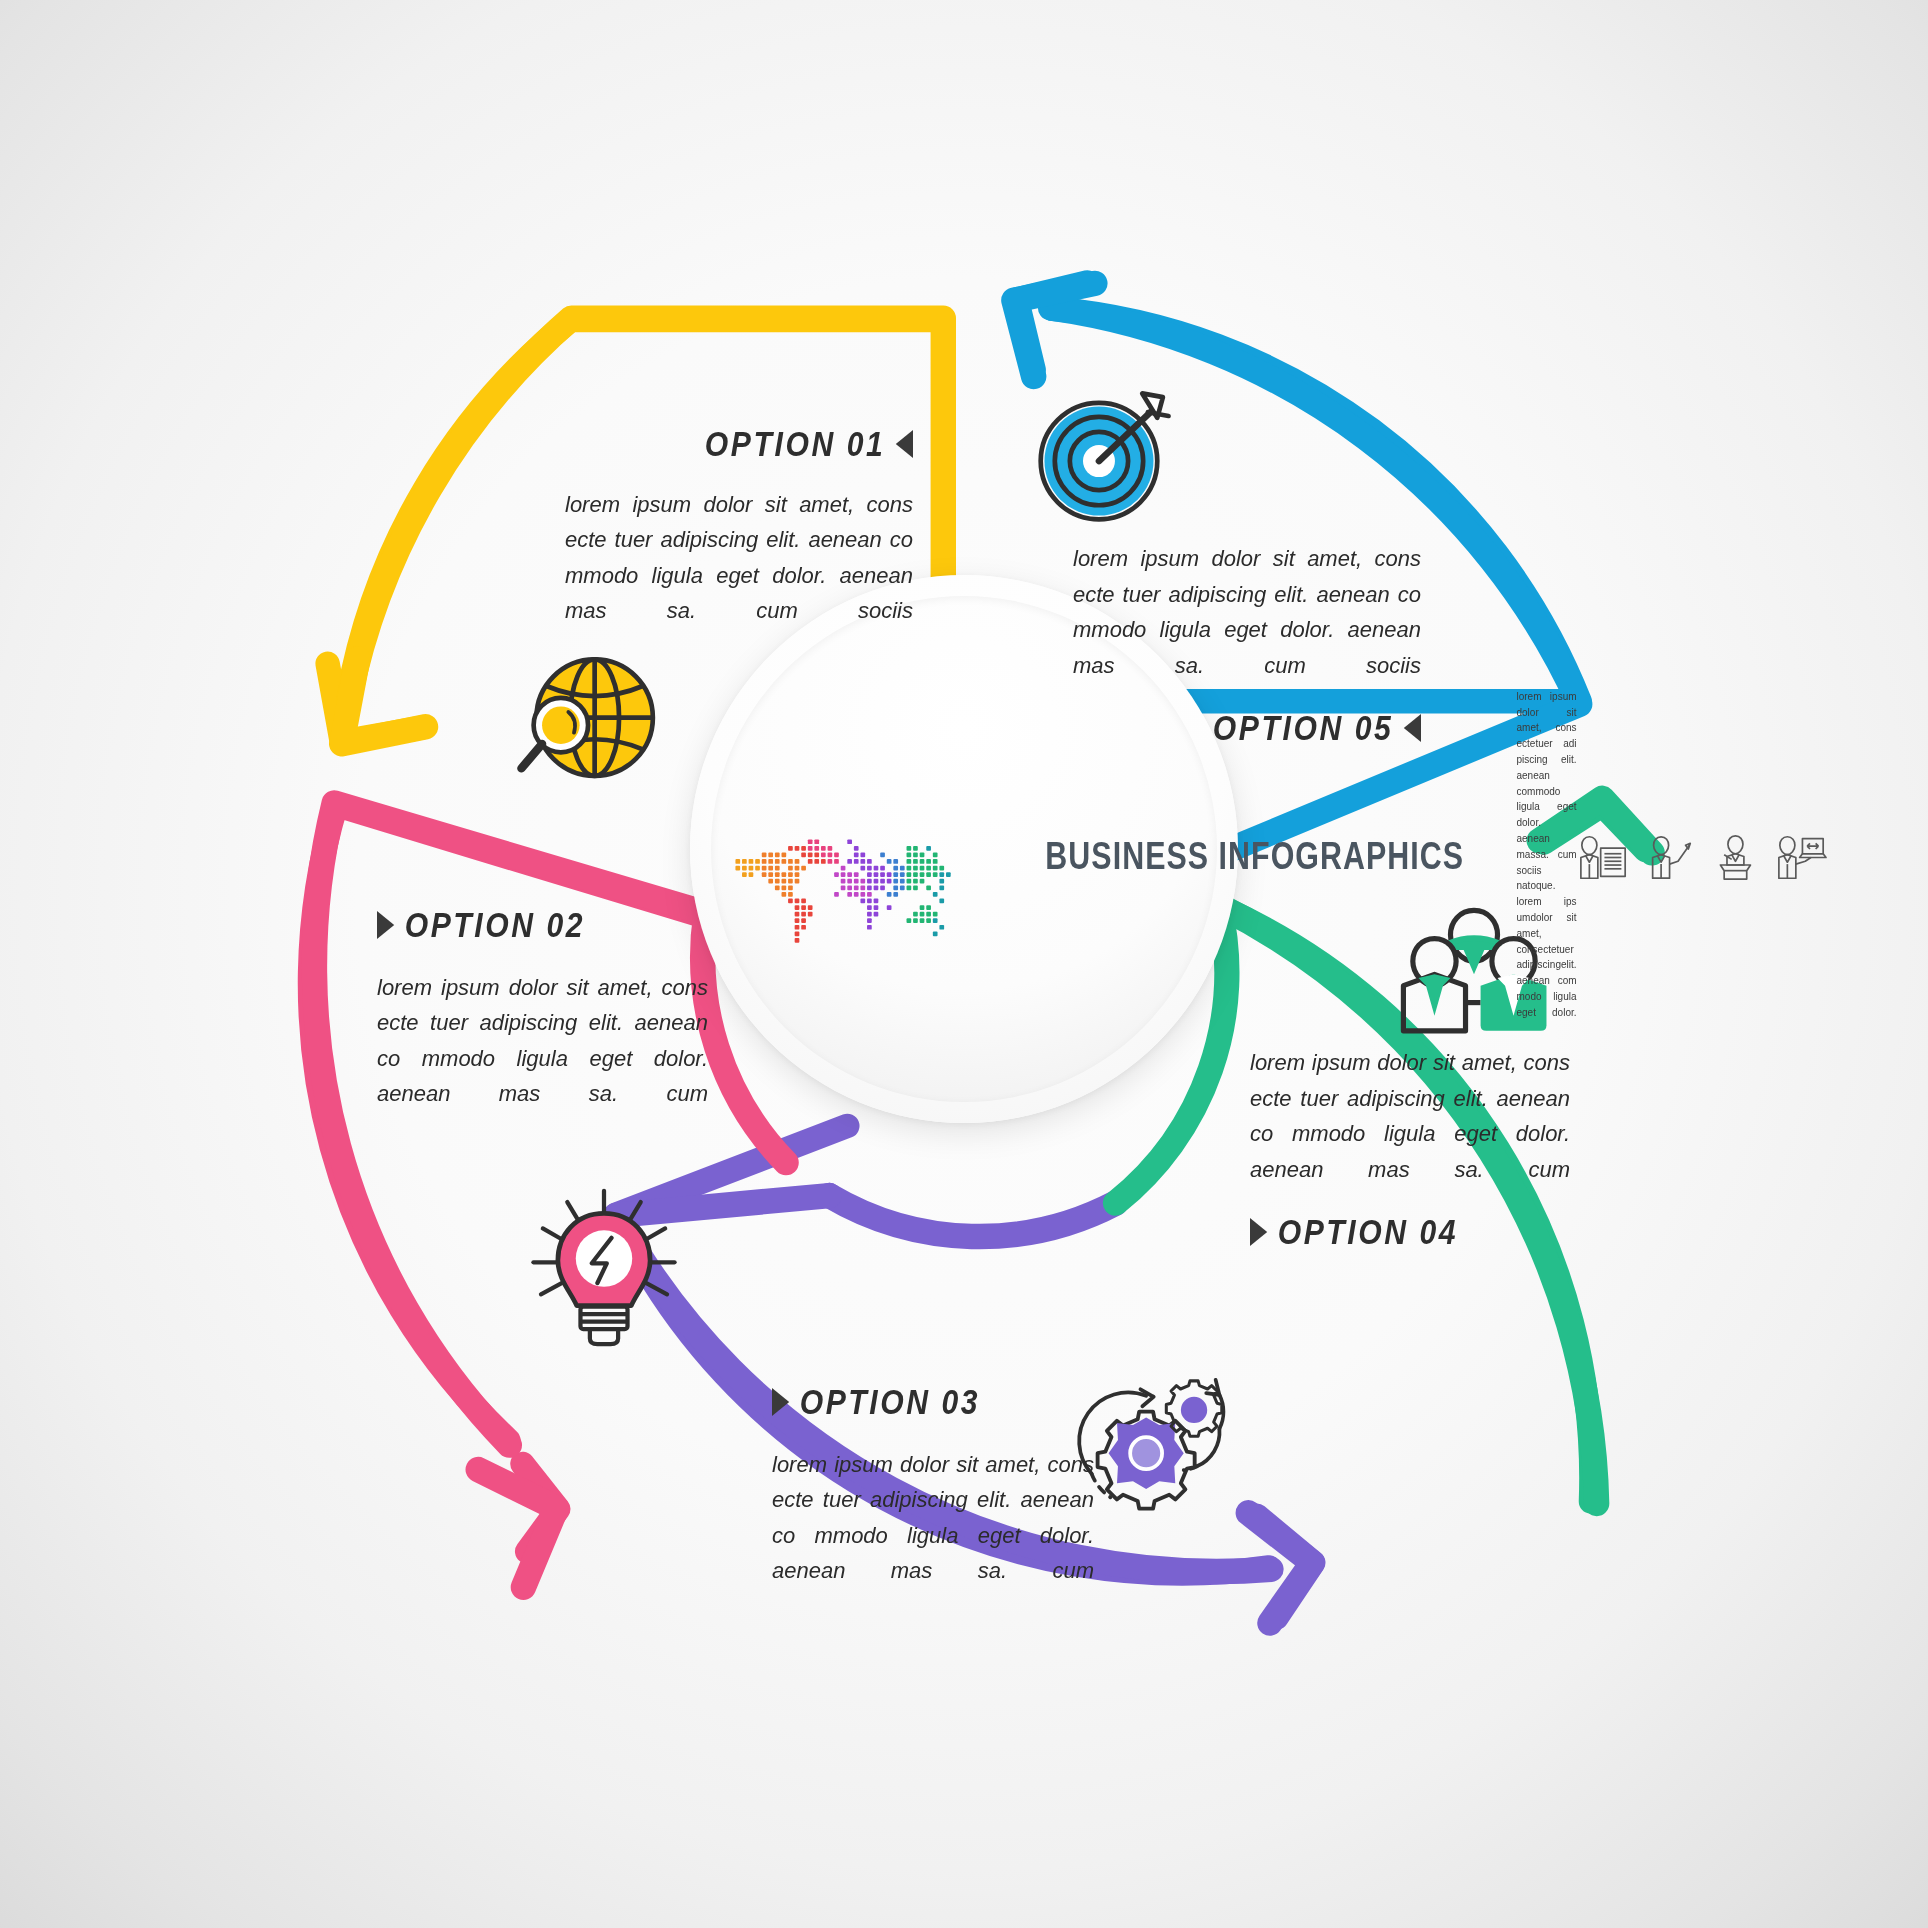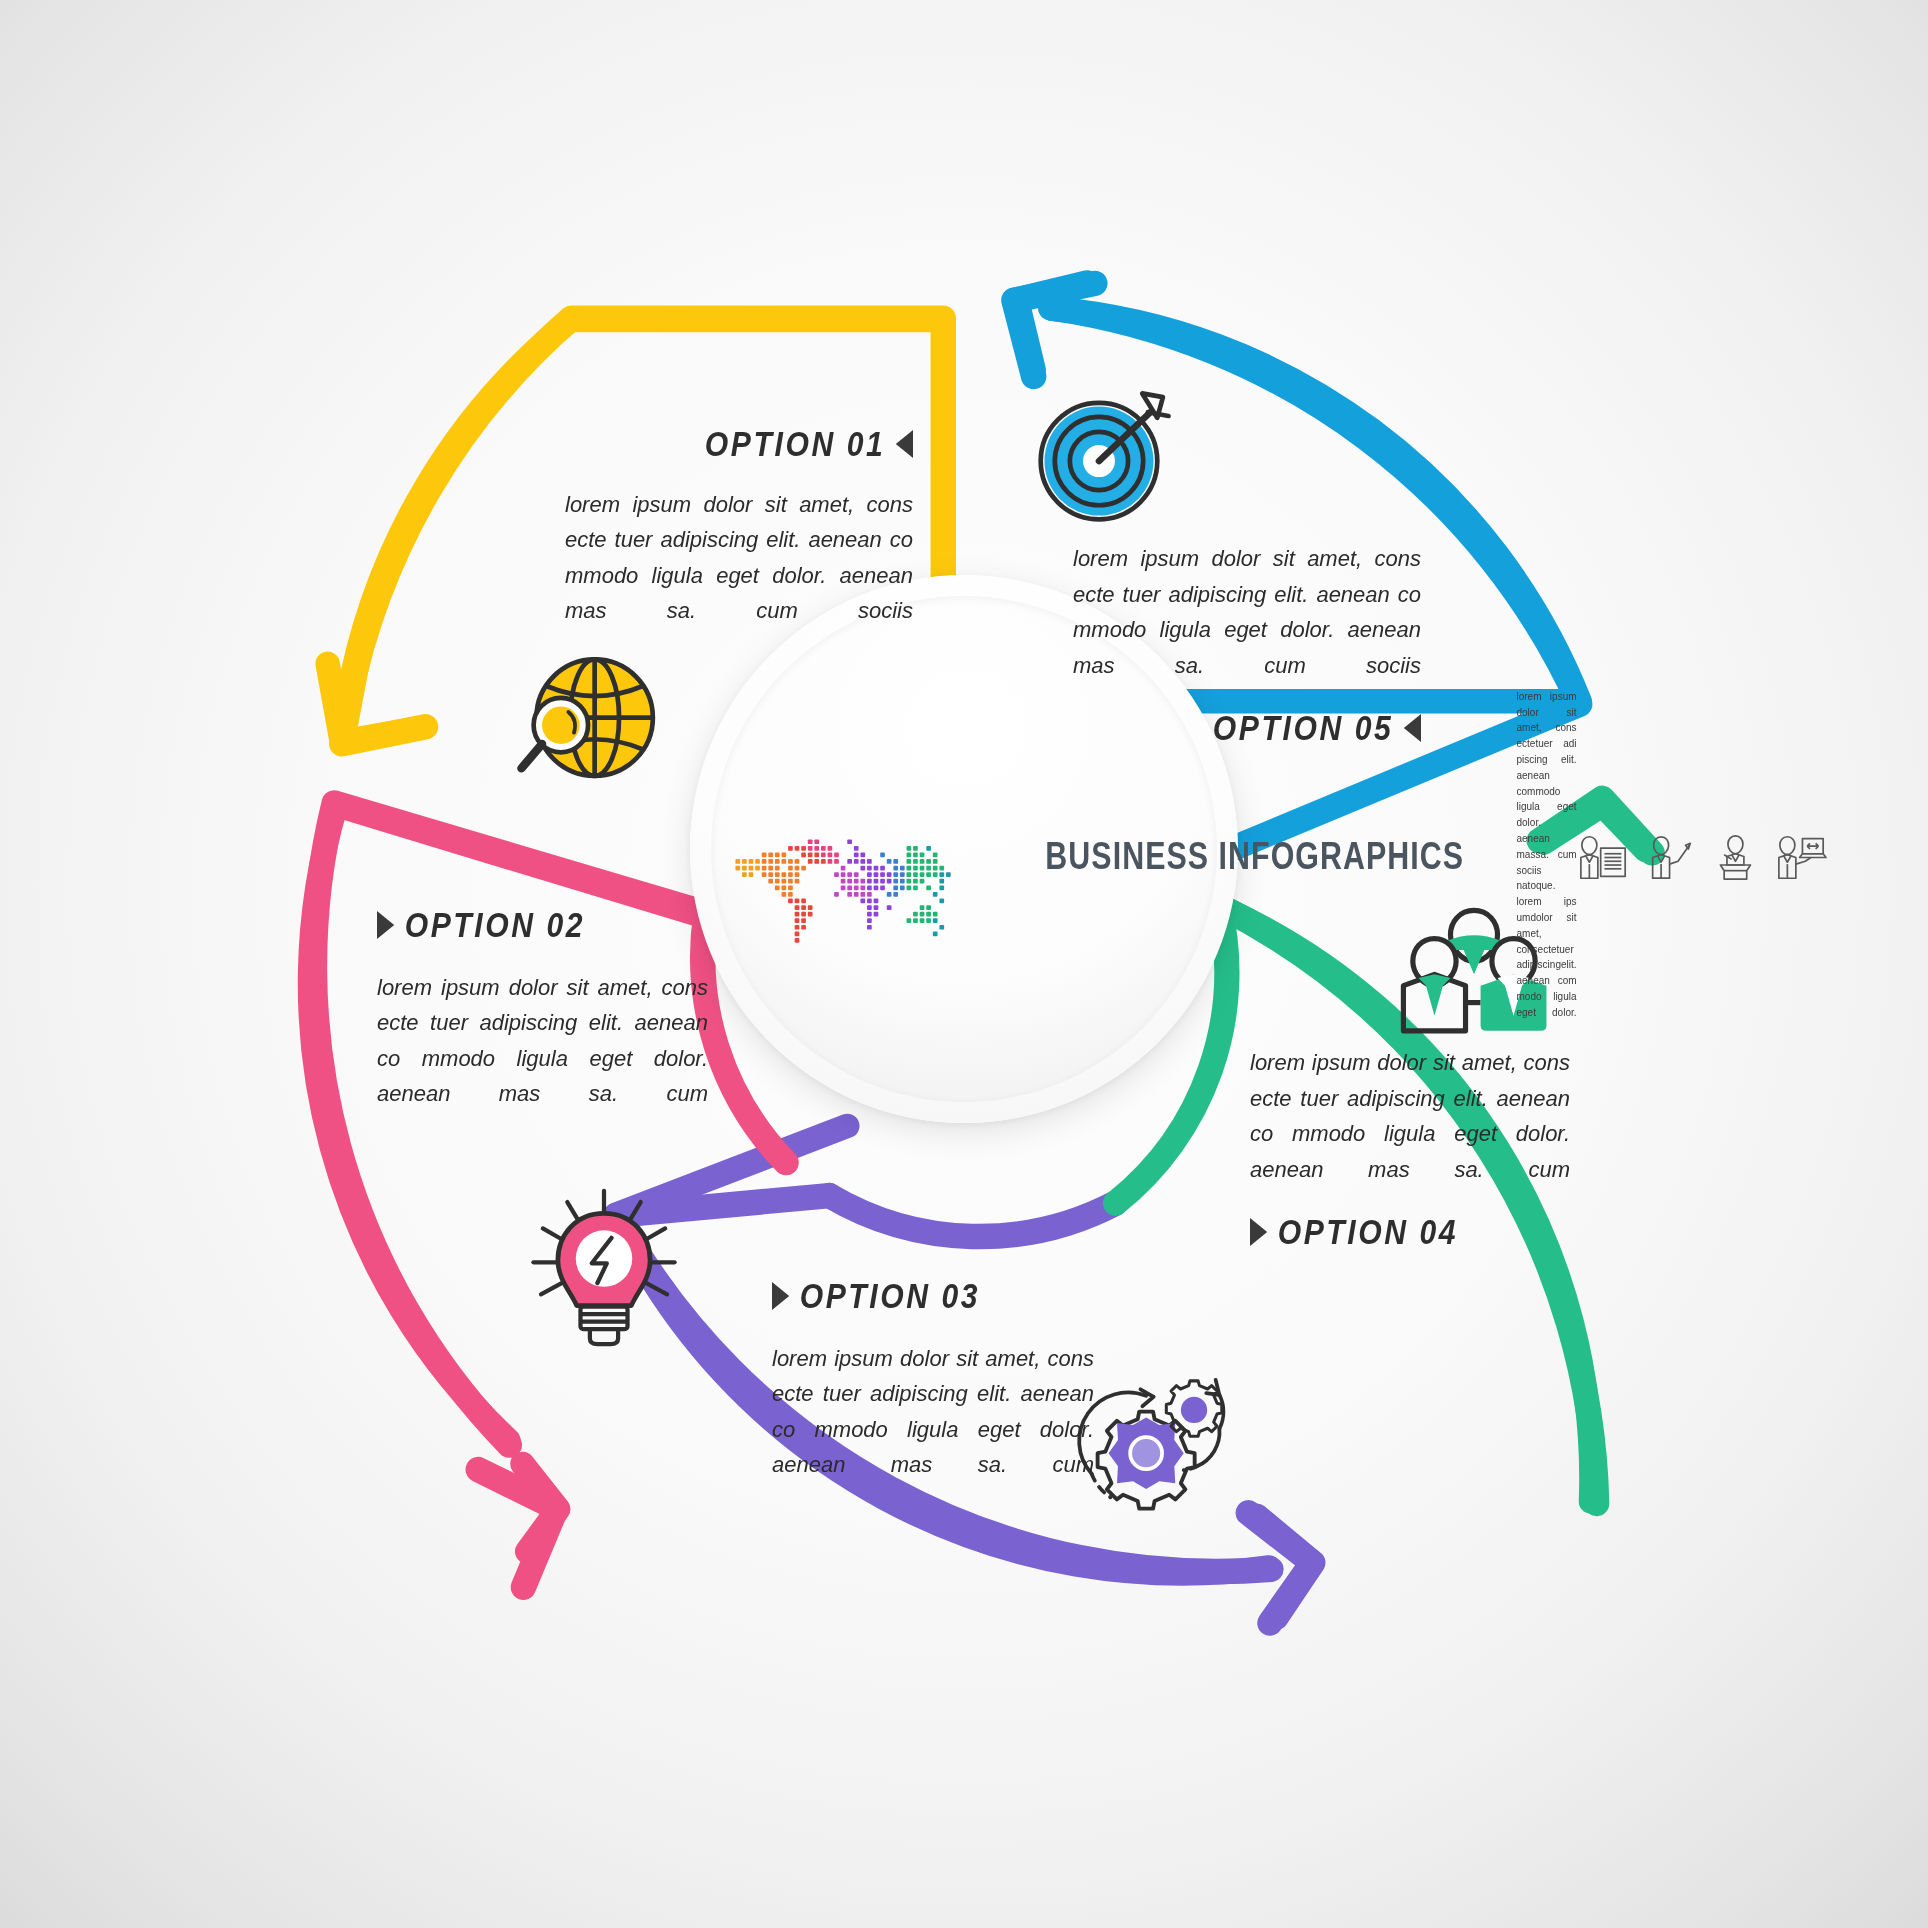--- a/index.html
+++ b/index.html
@@ -578,21 +578,21 @@
   </div>
 
   <div class="blk" style="left:377px;top:905px;width:331px;">
     <div class="opt-label left">
       <span class="tri r"></span>
       <span>OPTION 02</span>
     </div>
     <div class="opt-body" style="margin-top:24.5px;">lorem ipsum dolor sit amet, cons ecte tuer adipiscing elit. aenean co mmodo ligula eget dolor. aenean mas sa. cum</div>
   </div>
 
-  <div class="blk" style="left:772px;top:1276px;width:322px;">
+  <div class="blk" style="left:772px;top:1382px;width:322px;">
     <div class="opt-label left">
       <span class="tri r"></span>
       <span>OPTION 03</span>
     </div>
     <div class="opt-body" style="margin-top:24.5px;">lorem ipsum dolor sit amet, cons ecte tuer adipiscing elit. aenean co mmodo ligula eget dolor. aenean mas sa. cum</div>
   </div>
 
   <div class="blk" style="left:1250px;top:1045px;width:320px;">
     <div class="opt-body">lorem ipsum dolor sit amet, cons ecte tuer adipiscing elit. aenean co mmodo ligula eget dolor. aenean mas sa. cum</div>
     <div class="opt-label left" style="margin-top:24.5px;">

